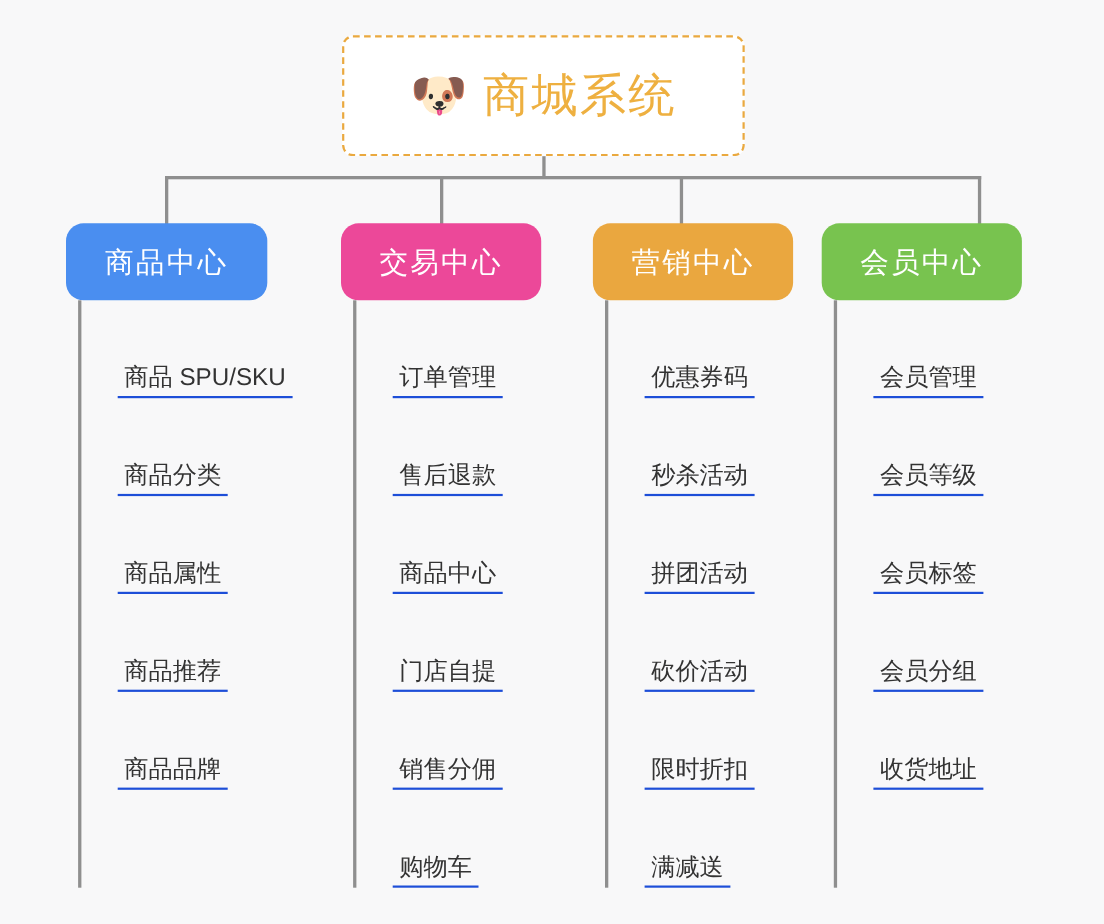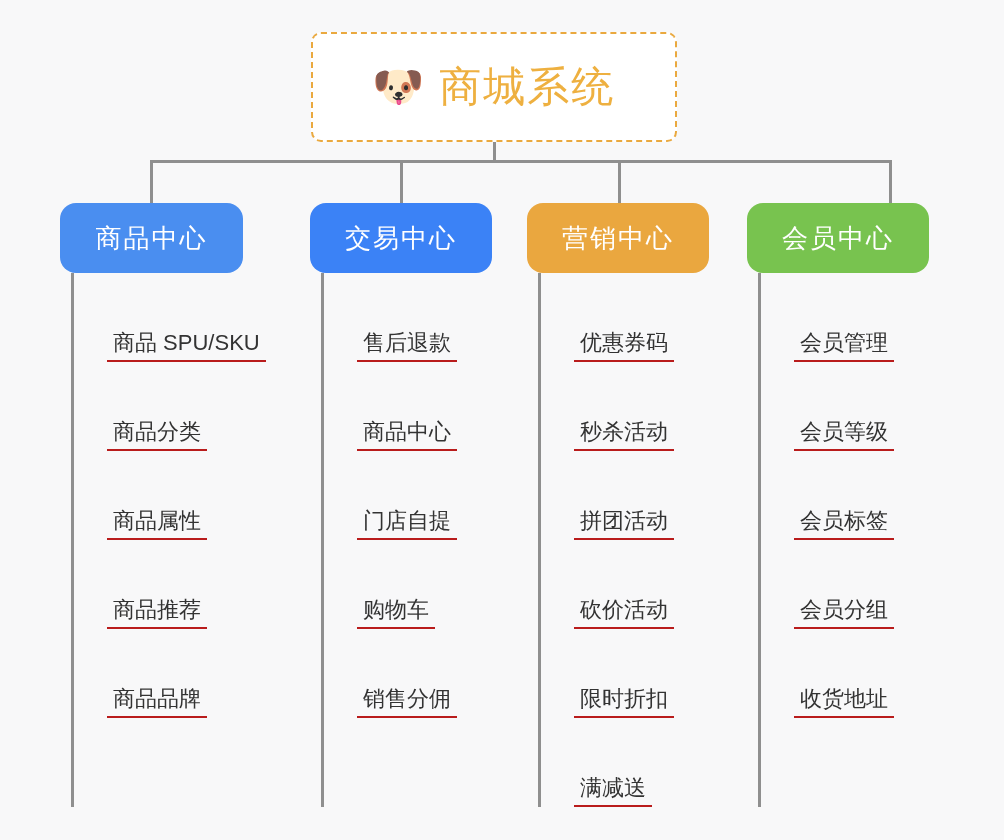--- a/index.html
+++ b/index.html
@@ -91,21 +91,21 @@
     display: flex;
     align-items: flex-end;
     padding-left: 36px;
   }
   .leaf-text {
     font-size: 22px;
     color: #333333;
     white-space: nowrap;
     line-height: 1.1;
     padding: 0 6px 5px 6px;
-    border-bottom: 2px solid #b91c1c;
+    border-bottom: 2px solid #1d4ed8;
   }
 </style>
 </head>
 <body>
 
 <div id="canvas">
 
   <div class="root-node">
     <span class="root-emoji">🐶</span>
     <span class="root-title">商城系统</span>
@@ -138,44 +138,47 @@
       <div class="leaf">
         <span class="leaf-text">商品推荐</span>
       </div>
       <div class="leaf">
         <span class="leaf-text">商品品牌</span>
       </div>
     </div>
   </div>
 
   <div class="column" style="left:310px; width:182px;">
-    <div class="cat-box" style="background:#3b82f6; width:182px;">
+    <div class="cat-box" style="background:#ec4899; width:182px;">
       <span>交易中心</span>
     </div>
     <div class="trunk" style="height:534px;"></div>
     <div class="leaf-list">
       <div class="leaf">
+        <span class="leaf-text">订单管理</span>
+      </div>
+      <div class="leaf">
         <span class="leaf-text">售后退款</span>
       </div>
       <div class="leaf">
         <span class="leaf-text">商品中心</span>
       </div>
       <div class="leaf">
         <span class="leaf-text">门店自提</span>
       </div>
       <div class="leaf">
+        <span class="leaf-text">销售分佣</span>
+      </div>
+      <div class="leaf">
         <span class="leaf-text">购物车</span>
       </div>
-      <div class="leaf">
-        <span class="leaf-text">销售分佣</span>
-      </div>
-    </div>
-  </div>
-
-  <div class="column" style="left:527px; width:182px;">
+    </div>
+  </div>
+
+  <div class="column" style="left:539px; width:182px;">
     <div class="cat-box" style="background:#eaa73f; width:182px;">
       <span>营销中心</span>
     </div>
     <div class="trunk" style="height:534px;"></div>
     <div class="leaf-list">
       <div class="leaf">
         <span class="leaf-text">优惠券码</span>
       </div>
       <div class="leaf">
         <span class="leaf-text">秒杀活动</span>

